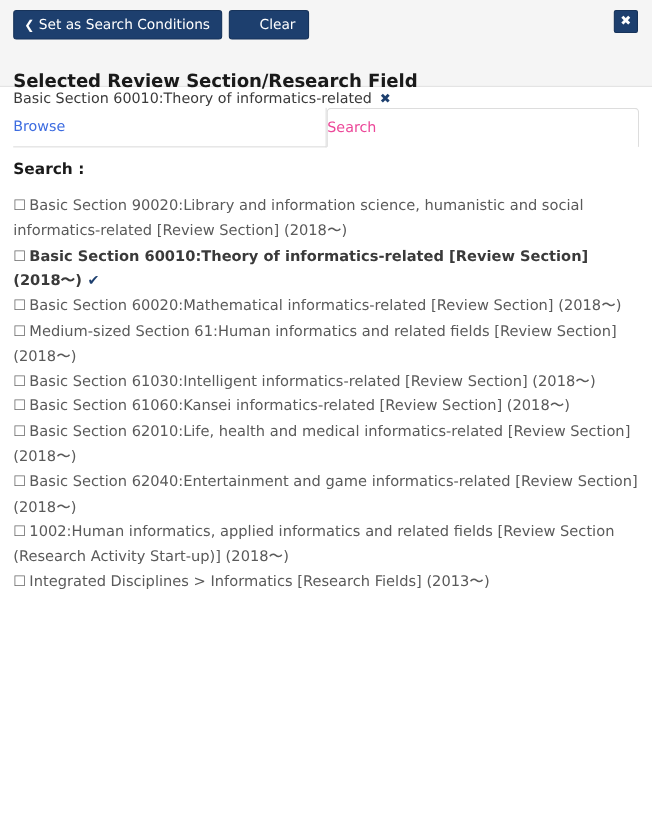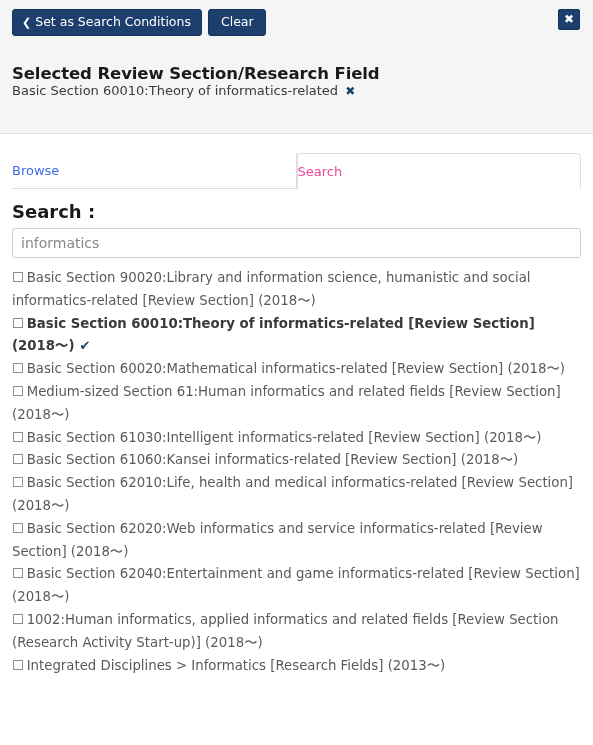--- a/index.html
+++ b/index.html
@@ -17,21 +17,21 @@
     overflow: hidden;
   }
 
   
   .header {
     background: #f5f5f5;
     border-bottom: 1px solid #e3e3e3;
     padding: 9px 12px 10px 12px;
     position: relative;
     box-sizing: border-box;
-    height: 134px;
+    height: 79px;
   }
   .btn-row {
     display: flex;
     align-items: flex-start;
     gap: 6px;
   }
   .btn {
     background: #1d3f6e;
     color: #ffffff;
     border: 1px solid #17335a;
@@ -43,21 +43,21 @@
     cursor: pointer;
     white-space: nowrap;
   }
   .btn .chev {
     font-size: 11px;
     margin-right: 4px;
     position: relative;
     top: -0.5px;
   }
   .btn-clear {
-    padding-left: 12px;
+    padding-left: 27px;
     padding-right: 11px;
   }
   .close-btn {
     position: absolute;
     top: 9px;
     right: 13px;
     width: 22px;
     height: 21px;
     background: #1d3f6e;
     border: 1px solid #17335a;
@@ -121,21 +121,21 @@
     position: relative;
     z-index: 2;
   }
 
   
   .search-area {
     padding: 12px 12px 0 12px;
     box-sizing: border-box;
   }
   .search-label {
-    font-size: 18px;
+    font-size: 14px;
     font-weight: bold;
     color: #1a1a1a;
     margin-bottom: 6px;
   }
   .search-input {
     width: 100%;
     box-sizing: border-box;
     padding: 6px 8px;
     font-size: 14px;
     font-family: "DejaVu Sans", "Liberation Sans", sans-serif;
@@ -197,28 +197,26 @@
 
 <div class="tabs-wrap">
   <div class="tabs">
     <div class="tab tab-inactive">Browse</div>
     <div class="tab tab-active">Search</div>
   </div>
 </div>
 
 <div class="search-area">
   <div class="search-label">Search :</div>
-  <input class="search-input" type="text" value="informatics" style="">
 </div>
 
 <div class="results">
     <label class="result-item"><span class="box">☐</span><span>Basic Section 90020:Library and information science, humanistic and social informatics-related [Review Section] (2018〜)</span></label>
     <label class="result-item selected"><span class="box">☐</span><span>Basic Section 60010:Theory of informatics-related [Review Section] (2018〜)</span><span class="tick">✔</span></label>
     <label class="result-item"><span class="box">☐</span><span>Basic Section 60020:Mathematical informatics-related [Review Section] (2018〜)</span></label>
     <label class="result-item"><span class="box">☐</span><span>Medium-sized Section 61:Human informatics and related fields [Review Section] (2018〜)</span></label>
     <label class="result-item"><span class="box">☐</span><span>Basic Section 61030:Intelligent informatics-related [Review Section] (2018〜)</span></label>
     <label class="result-item"><span class="box">☐</span><span>Basic Section 61060:Kansei informatics-related [Review Section] (2018〜)</span></label>
     <label class="result-item"><span class="box">☐</span><span>Basic Section 62010:Life, health and medical informatics-related [Review Section] (2018〜)</span></label>
-    <label class="result-item"><span class="box">☐</span><span>Basic Section 62020:Web informatics and service informatics-related [Review Section] (2018〜)</span></label>
     <label class="result-item"><span class="box">☐</span><span>Basic Section 62040:Entertainment and game informatics-related [Review Section] (2018〜)</span></label>
     <label class="result-item"><span class="box">☐</span><span>1002:Human informatics, applied informatics and related fields [Review Section (Research Activity Start-up)] (2018〜)</span></label>
     <label class="result-item"><span class="box">☐</span><span>Integrated Disciplines &gt; Informatics [Research Fields] (2013〜)</span></label>
   </div>
 
 </body></html>

